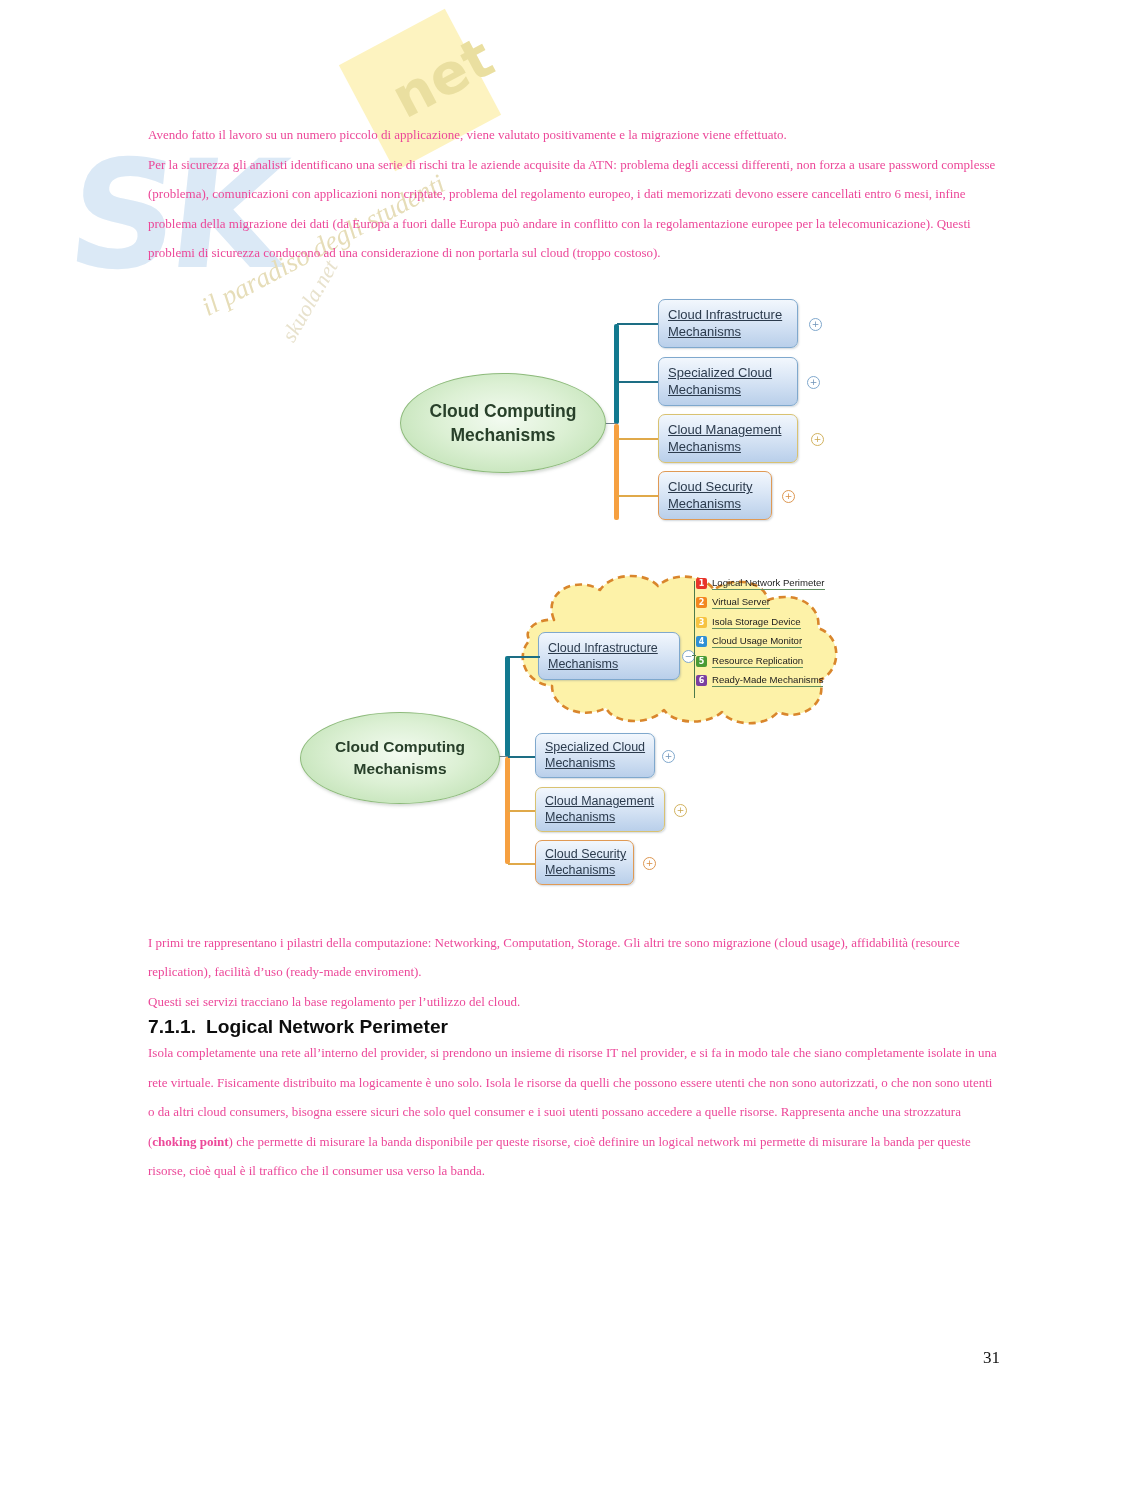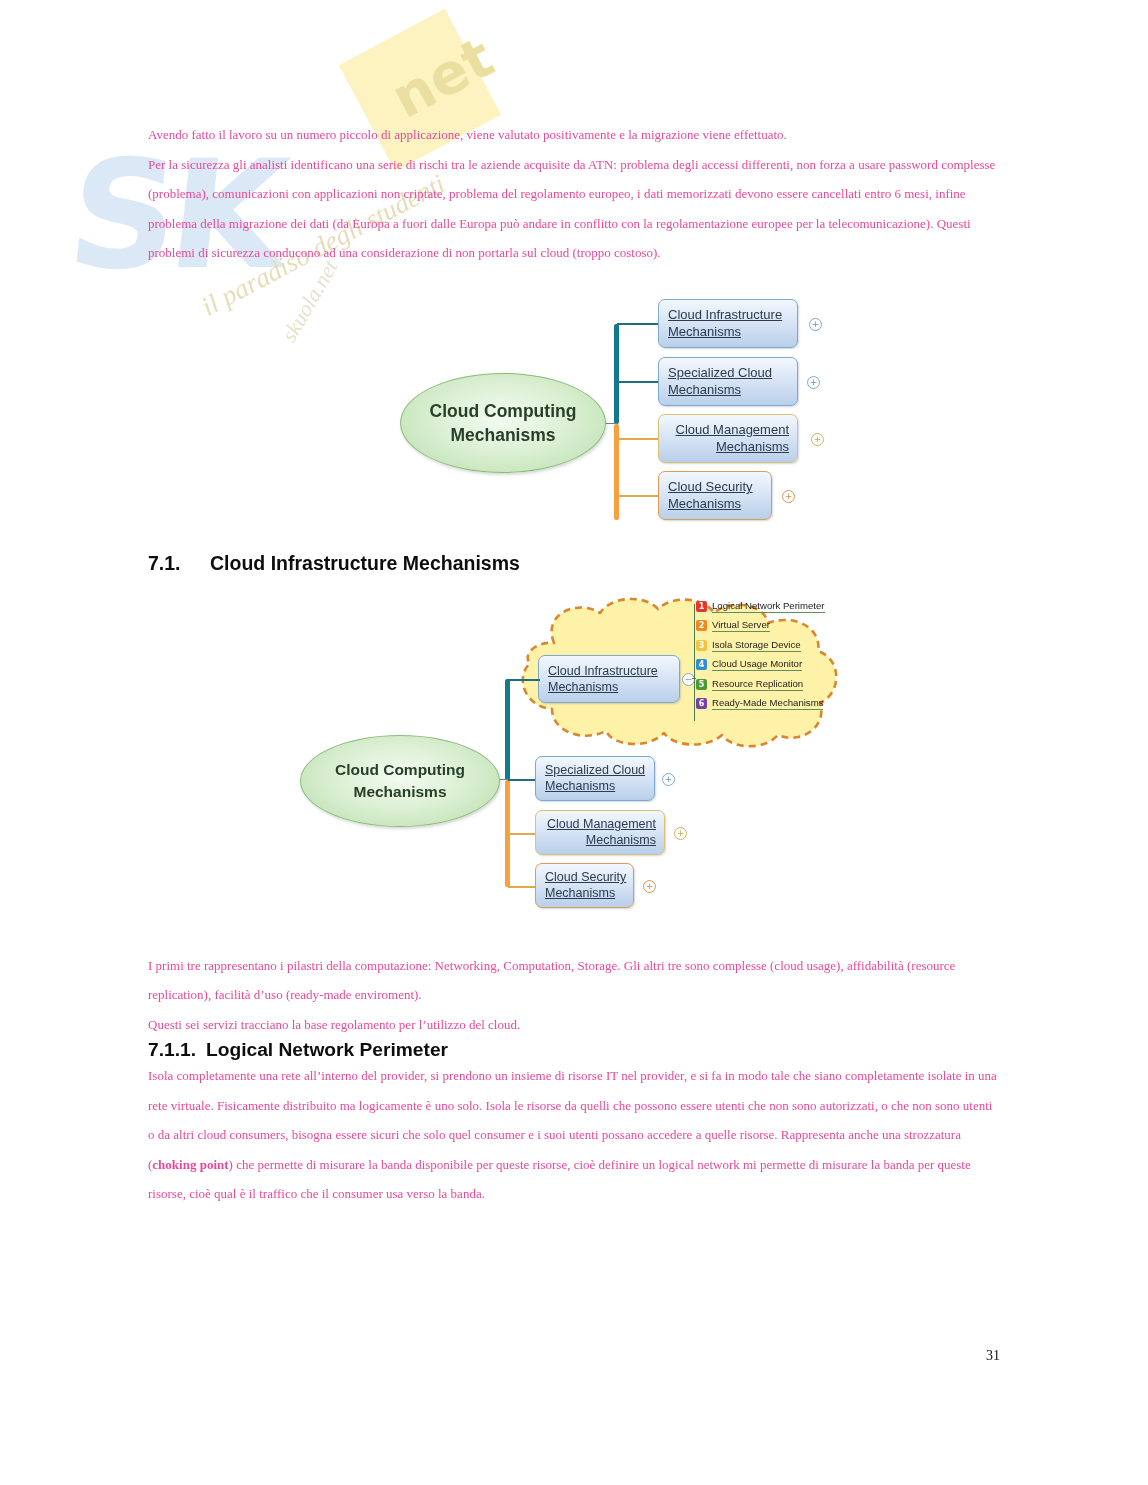--- a/index.html
+++ b/index.html
@@ -139,21 +139,21 @@
     border: 1px solid #7fa8cd;
     font-family: "Liberation Sans", sans-serif;
     color: #2c3b4d;
     padding: 4px 8px 4px 9px;
     display: flex;
     flex-direction: column;
     justify-content: center;
     box-shadow: 1px 1px 2px rgba(90,110,130,0.28);
   }
   .node span { display: block; white-space: nowrap; text-decoration: underline; }
-  .node.management { border-color: #d9c271; text-align: right; }
+  .node.management { border-color: #d9c271; }
   .node.security { border-color: #e09a55; }
 
   .ellipse {
     position: absolute;
     border-radius: 50%;
     background: radial-gradient(ellipse at 50% 45%, #f3fbf1 0%, #dcf0d4 45%, #b7ddaa 100%);
     border: 1px solid #8dba7b;
     display: flex;
     flex-direction: column;
     align-items: center;
@@ -213,21 +213,21 @@
     font-family: "DejaVu Sans", sans-serif;
     flex: 0 0 auto;
   }
   .ci-label { border-bottom: 1px solid #5f8f5f; padding-bottom: 1px; }
 
   .pagenum {
     position: absolute;
     right: 148px;
     top: 1348px;
     font-family: "Liberation Serif", serif;
-    font-size: 14px;
+    font-size: 17px;
     color: #111111;
     z-index: 2;
   }
 </style>
 </head>
 <body>
 
 <div class="page">
 
   <div class="watermark">
@@ -292,23 +292,20 @@
         <span>Cloud Security</span>
         <span>Mechanisms</span>
       </div>
       <div class="plusmark o" style="left:634px; top:200px;">
           <span>+</span>
         </div>
     </div>
 
     <div class="spacer-sm"></div>
 
-    <div class="h2">
-      <span class="num">7.1.</span><span>Cloud Infrastructure Mechanisms</span>
-    </div>
 
     <div class="diagram" style="height:342px;">
 
       <svg class="cloud-wrap" style="left:360px; top:22px; width:340px; height:153px;" viewBox="0 0 340 153" preserveAspectRatio="none">
         <path d="M46,46 C34,16 70,2 92,16 C104,-2 138,-2 150,12 C164,-2 196,0 206,16
                  C222,2 256,6 260,26 C288,16 314,32 310,54 C334,62 334,96 312,106
                  C320,130 292,148 270,138 C256,154 224,152 214,138 C198,152 166,150 156,136
                  C140,152 106,150 98,134 C74,146 44,134 44,112 C18,110 6,82 22,66 C14,58 28,44 46,46 Z" fill="#fdf2a8" stroke="#d9862c" stroke-width="2.6" stroke-dasharray="7,5" stroke-linejoin="round"></path>
       </svg>
 
@@ -384,21 +381,21 @@
         <span>Cloud Security</span>
         <span>Mechanisms</span>
       </div>
       <div class="plusmark o" style="left:495px; top:305px;">
           <span>+</span>
         </div>
     </div>
 
     <div class="spacer-md"></div>
 
-    <p class="body">I primi tre rappresentano i pilastri della computazione: Networking, Computation, Storage. Gli altri tre sono complesse (cloud usage), affidabilità (resource replication), facilità d’uso (ready-made enviroment).</p>
+    <p class="body">I primi tre rappresentano i pilastri della computazione: Networking, Computation, Storage. Gli altri tre sono migrazione (cloud usage), affidabilità (resource replication), facilità d’uso (ready-made enviroment).</p>
     <p class="body">Questi sei servizi tracciano la base regolamento per l’utilizzo del cloud.</p>
 
     <div class="h3">
       <span class="num">7.1.1.</span><span>Logical Network Perimeter</span>
     </div>
 
     <p class="body"><span>Isola completamente una rete  all’interno del provider, si prendono un insieme di risorse IT nel provider, e si fa in modo tale che siano completamente isolate in una rete virtuale. Fisicamente distribuito ma logicamente è uno solo. Isola le risorse da quelli che possono essere utenti che non sono autorizzati, o che non sono utenti o da altri cloud consumers, bisogna essere sicuri che solo quel consumer e i suoi utenti possano accedere a quelle risorse. Rappresenta anche una strozzatura (</span><b>choking point</b><span>) che permette di misurare la banda disponibile per queste risorse, cioè definire un logical network mi permette di misurare la banda per queste risorse, cioè qual è il traffico che il consumer usa verso la banda.</span></p>
 
   </div>
 

